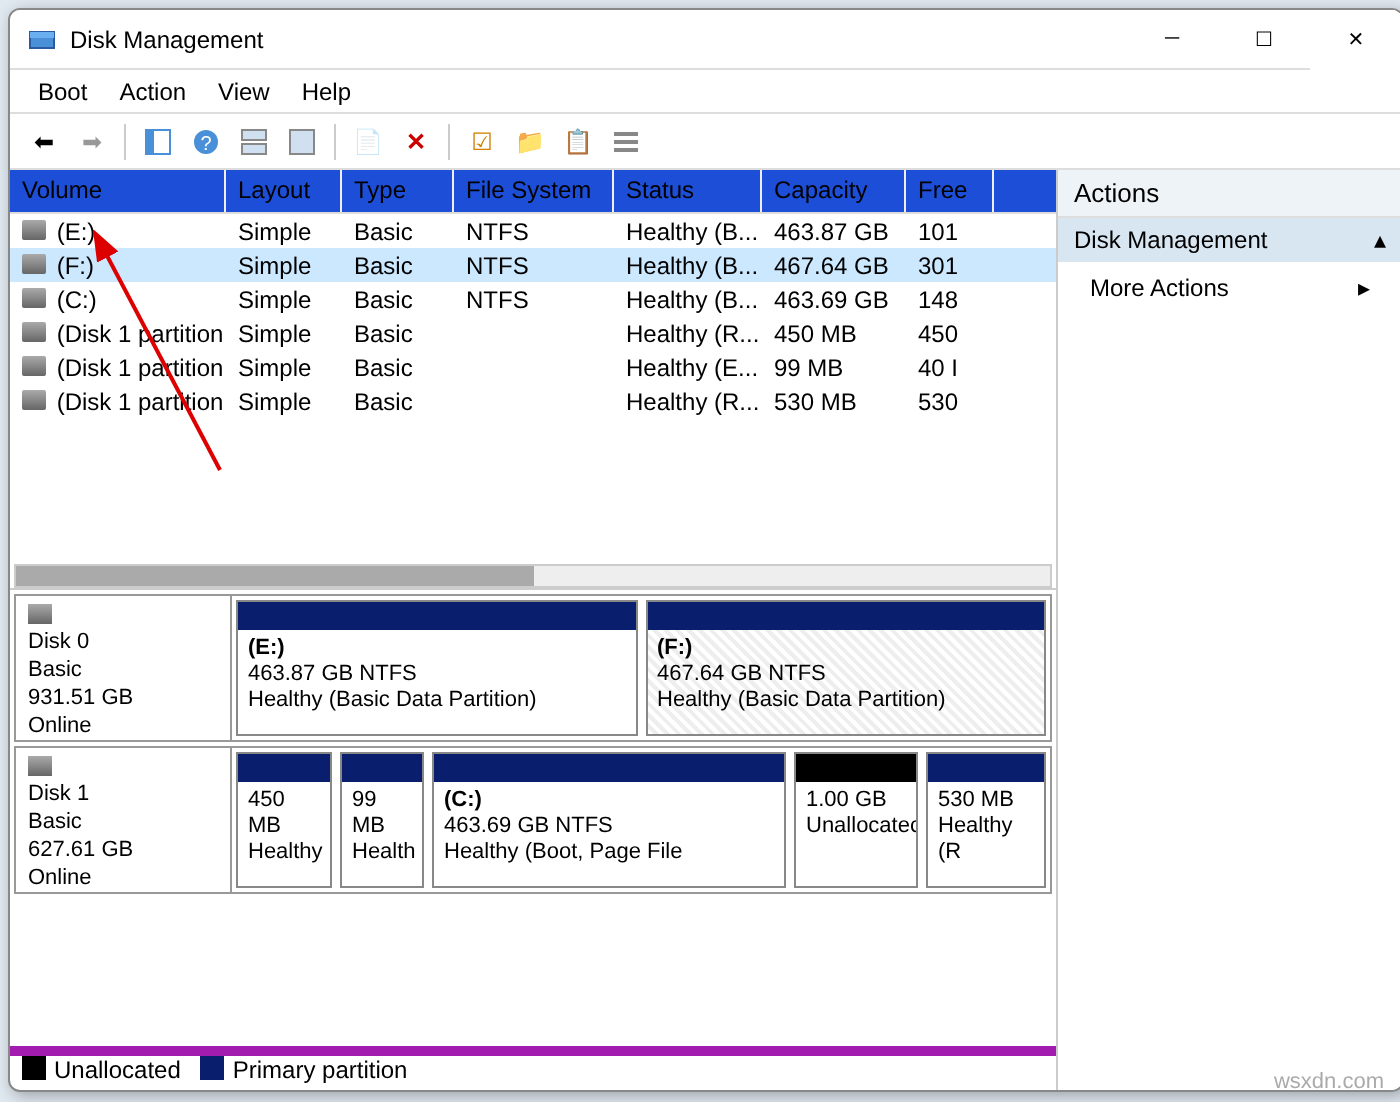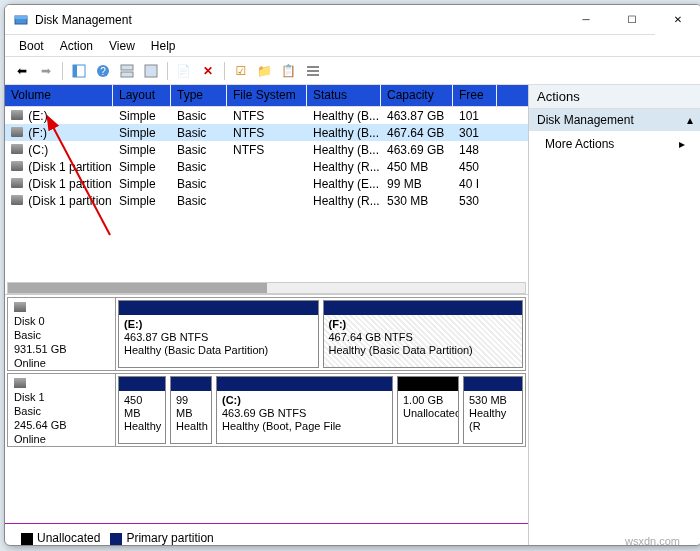--- a/index.html
+++ b/index.html
@@ -31,28 +31,28 @@
 .disks { flex: 1; overflow: auto; padding: 2px; }
 .diskrow { display: flex; border: 1px solid #999; margin-bottom: 2px; height: 74px; }
 .diskinfo { width: 108px; border-right: 1px solid #999; padding: 4px 6px; font-size: 11px; line-height: 14px; }
 .diskinfo .dname { font-weight: normal; }
 .diskparts { flex: 1; display: flex; }
 .part { border: 1px solid #888; margin: 2px; display: flex; flex-direction: column; font-size: 11px; overflow: hidden; }
 .part .pbar { height: 14px; background: #0a1e6e; }
 .part .pbody { flex: 1; padding: 3px 5px; line-height: 13px; }
 .part.selected .pbody { background: repeating-linear-gradient(45deg, #fff, #fff 2px, #eee 2px, #eee 4px); }
 .part.unalloc .pbar { background: #000; }
-.legend { height: 22px; border-top: 1px solid #a21caf; display: flex; align-items: flex-end; padding-left: 16px; gap: 4px; font-size: 12px; }
+.legend { height: 22px; border-top: 5px solid #a21caf; display: flex; align-items: flex-start; padding-left: 6px; gap: 4px; font-size: 12px; }
 .lsq { width: 12px; height: 12px; display: inline-block; }
 .actions { width: 172px; background: #fff; }
 .actions .ahead { background: #eef3f8; padding: 4px 8px; font-size: 13px; border-bottom: 1px solid #ddd; }
 .actions .asec { padding: 4px 8px; font-size: 12px; background: #d8e6f2; display: flex; justify-content: space-between; align-items: center; }
 .actions .aitem { padding: 6px 16px; font-size: 12px; display: flex; justify-content: space-between; }
 .arrow { position: absolute; pointer-events: none; }
-.watermark { position: absolute; right: 20px; bottom: 4px; font-size: 11px; color: #aaa; }
+.watermark { position: absolute; right: 8px; bottom: 4px; font-size: 11px; color: #aaa; }
 </style>
 </head>
 <body>
 
 <div class="window">
   <div class="titlebar">
     <span class="icon">
       <svg width="16" height="16">
           <rect x="2" y="4" width="12" height="8" fill="#4a90d9" stroke="#2c5aa0"></rect>
           <rect x="2" y="4" width="12" height="3" fill="#6ab0f0"></rect>
@@ -207,21 +207,21 @@
                 <div class="pbar"></div>
                 <div class="pbody"><b>(F:)</b><br>467.64 GB NTFS<br>Healthy (Basic Data Partition)</div>
               </div>
             </div>
           </div>
           <div class="diskrow">
             <div class="diskinfo">
               <div style="width:12px;height:10px;background:linear-gradient(#aaa,#666);margin-bottom:2px"></div>
               <div class="dname">Disk 1</div>
               <div>Basic</div>
-              <div>245.64 GB</div>
+              <div>627.61 GB</div>
               <div>Online</div>
             </div>
             <div class="diskparts">
               <div class="part" style="width: 48px;">
                 <div class="pbar"></div>
                 <div class="pbody">450 MB<br>Healthy</div>
               </div>
               <div class="part" style="width: 42px;">
                 <div class="pbar"></div>
                 <div class="pbody">99 MB<br>Health</div>

